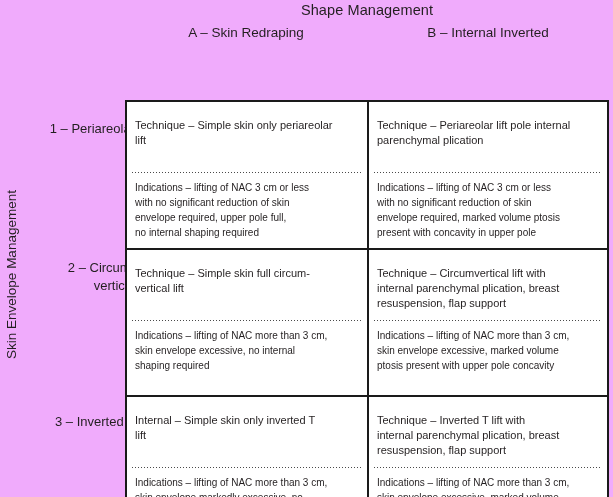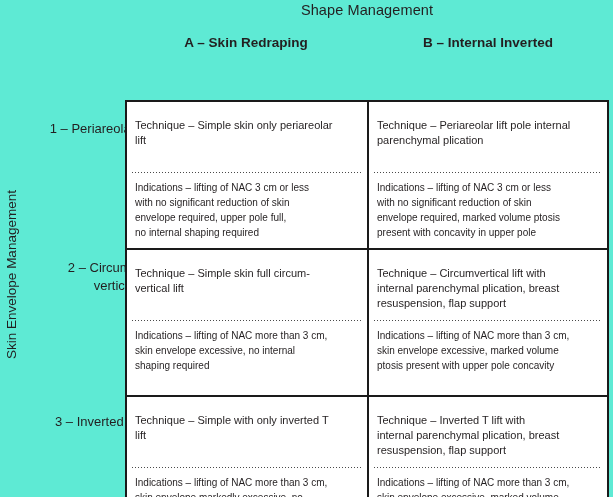--- a/index.html
+++ b/index.html
@@ -1,37 +1,36 @@
 <!DOCTYPE html>
 <html><head>
 <meta charset="utf-8">
 <style>
   html, body { margin: 0; padding: 0; background: #ffffff; }
   .figure {
     position: relative;
     width: 613px;
     height: 497px;
-    background: #5eead4;
+    background: #f0abfc;
     font-family: "Liberation Sans", "DejaVu Sans", sans-serif;
     color: #231f20;
     overflow: hidden;
   }
   .fig-title {
     position: absolute;
     left: 125px; top: 2px; width: 484px;
     text-align: center;
     font-size: 14.5px;
     font-weight: 400;
     letter-spacing: 0.1px;
   }
   .col-headers {
     position: absolute;
-    left: 125px; top: 35px; width: 484px;
+    left: 125px; top: 25px; width: 484px;
     display: flex;
-    font-weight: bold;
   }
   .col-header {
     width: 50%;
     text-align: center;
     font-size: 13.5px;
   }
   .y-axis-wrap {
     position: absolute;
     left: 0; top: 55px; width: 22px; height: 438px;
     display: flex; align-items: center; justify-content: center;
@@ -151,21 +150,21 @@
       <div class="tech">Technique – Circumvertical lift with
 internal parenchymal plication, breast
 resuspension, flap support</div>
       <div class="divider"></div>
       <div class="ind">Indications – lifting of NAC more than 3 cm,
 skin envelope excessive, marked volume
 ptosis present with upper pole concavity</div>
     </div>
 
     <div class="cell">
-      <div class="tech">Technique – Simple with only inverted T
+      <div class="tech">Internal – Simple skin only inverted T
 lift</div>
       <div class="divider"></div>
       <div class="ind">Indications – lifting of NAC more than 3 cm,
 skin envelope markedly excessive, no
 internal shaping required</div>
     </div>
 
     <div class="cell">
       <div class="tech">Technique – Inverted T lift with
 internal parenchymal plication, breast

